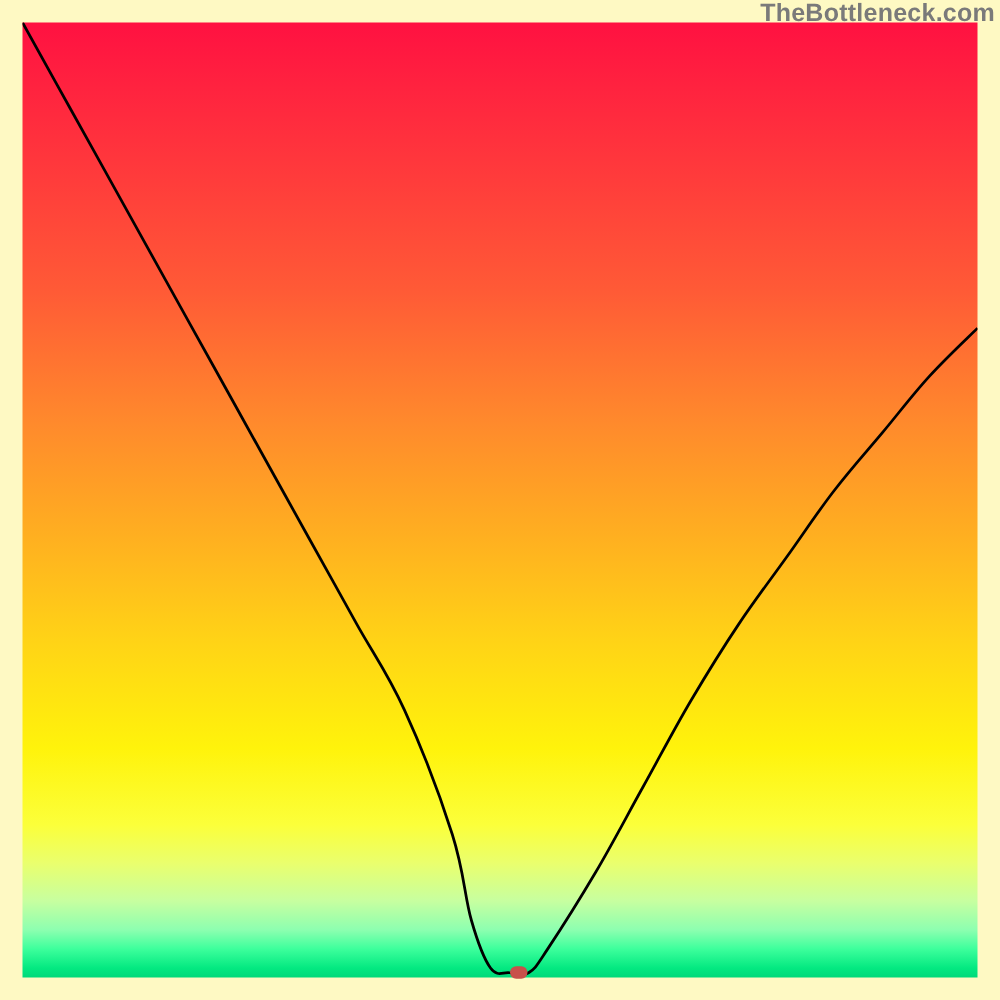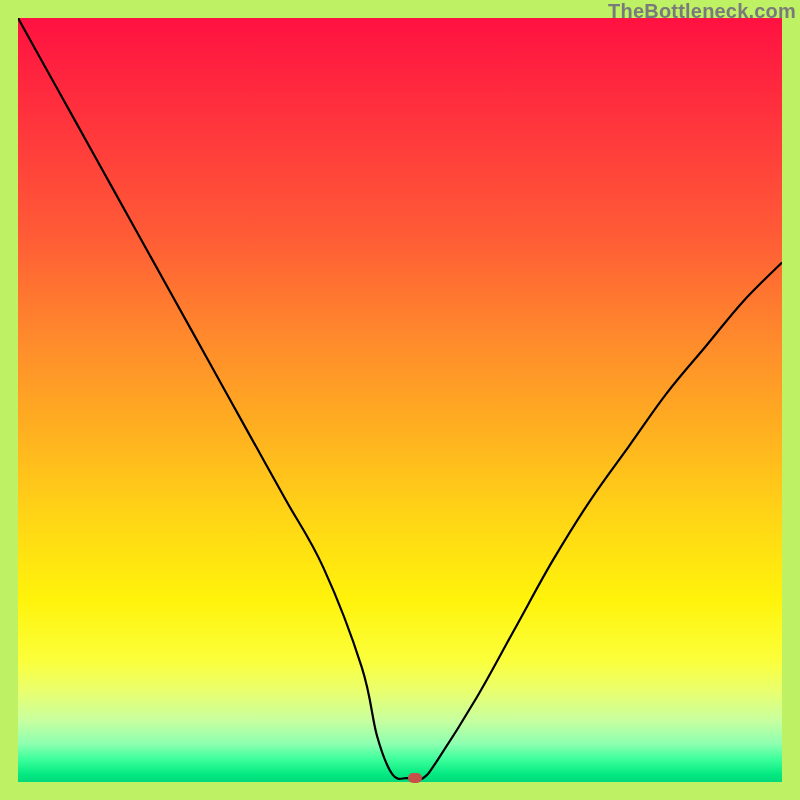--- a/index.html
+++ b/index.html
@@ -8,21 +8,21 @@
     width: 800px;
     height: 800px;
     background: #000;
     overflow: hidden;
     font-family: Arial, Helvetica, sans-serif;
   }
   .stage {
     position: relative;
     width: 800px;
     height: 800px;
-    background: #bef264;
+    background: #fef9c3;
   }
   .plot {
     position: absolute;
     left: 18px;
     top: 18px;
     width: 764px;
     height: 764px;
     
     background: linear-gradient(
       to bottom,

